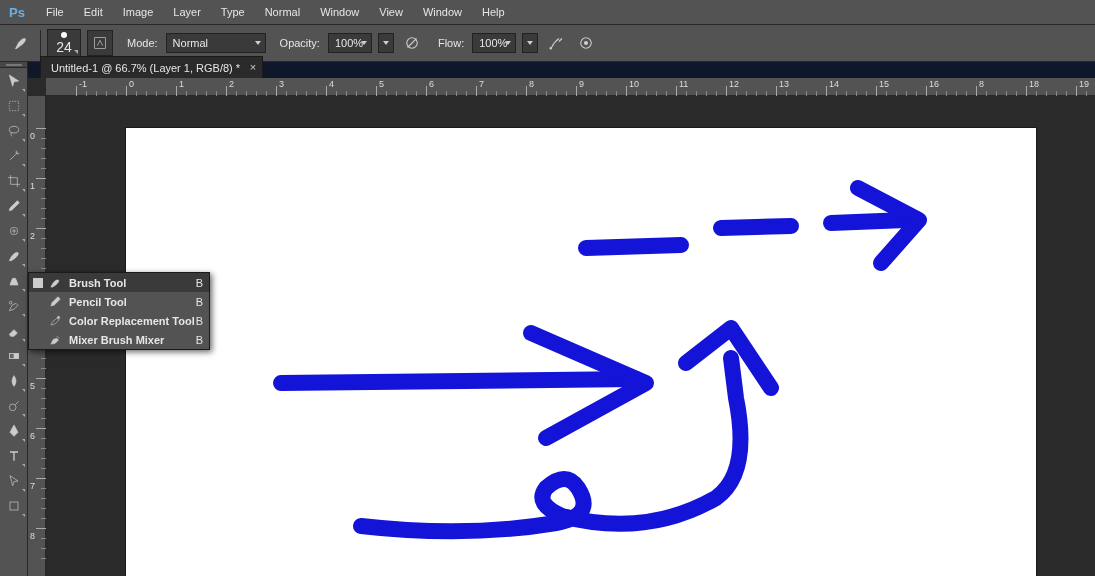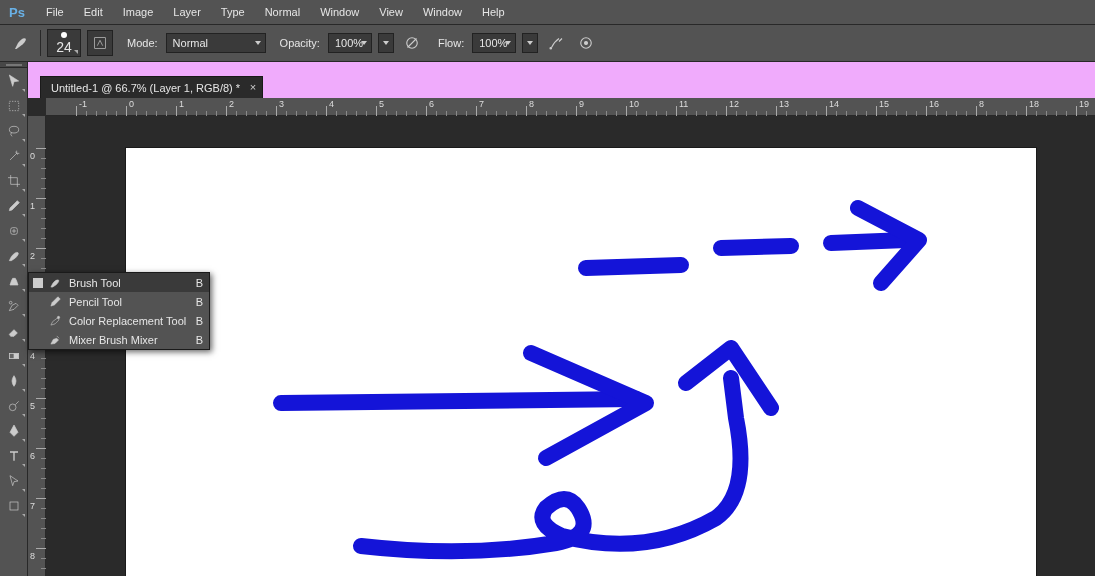--- a/index.html
+++ b/index.html
@@ -32,21 +32,21 @@
 .workspace { display: flex; height: calc(100% - 62px); }
 .toolbar { width: 28px; background: #535353; border-right: 1px solid #282828; display: flex; flex-direction: column; align-items: center; }
 .tb-handle { height: 6px; width: 100%; background: #474747; border-bottom: 1px solid #282828; display:flex; align-items:center; justify-content:center; }
 .tb-handle::before { content:""; width:16px; height:2px; background:#777; }
 .tb-tool { width: 24px; height: 24px; margin-top: 1px; display: flex; align-items: center; justify-content: center; position: relative; }
 .tb-tool svg { width: 16px; height: 16px; fill: #ccc; stroke: #ccc; }
 .tb-tool.wtri::after{ content:""; position:absolute; right:1px; bottom:1px; border-left:3px solid transparent; border-top:3px solid #aaa; }
 
 
 .docarea { flex: 1; background: #2a2a2a; position: relative; display:flex; flex-direction:column; }
-.tabbar { height: 36px; background: #f0abfc; display: flex; align-items: flex-end; padding-left: 12px; }
+.tabbar { height: 16px; background: #0f172a; display: flex; align-items: flex-end; padding-left: 12px; }
 .dtab { height: 22px; background: #2a2a2a; color: #e6e6e6; padding: 0 22px 0 10px; font-size: 11px; display: flex; align-items: center; position: relative; border-top:1px solid #1a1a1a; border-left:1px solid #1a1a1a; border-right:1px solid #1a1a1a;}
 .dtab .x { position: absolute; right: 6px; top: 4px; color: #ccc; font-size: 11px; }
 
 .ruler-h { height: 18px; background: #535353; border-bottom: 1px solid #282828; position: relative; margin-left:18px;}
 .ruler-h .tick { position: absolute; top: 0; height: 18px; }
 .ruler-h .tick::before { content:""; position:absolute; left:0; top:8px; width:1px; height:10px; background:#aaa; }
 .ruler-h .tick span { position:absolute; left:3px; top:1px; font-size:9px; color:#ddd; }
 .ruler-h .sub { position:absolute; top:13px; width:1px; height:5px; background:#888; }
 
 .canvas-row { flex:1; display:flex; }
@@ -61,21 +61,21 @@
 .canvas svg { width:100%; height:100%; }
 
 
 .flyout { position:absolute; left:28px; top:272px; width:182px; background:#535353; border:1px solid #1a1a1a; box-shadow:2px 2px 6px rgba(0,0,0,.6); z-index:50; }
 .flyout .row { height:19px; display:flex; align-items:center; padding:0 6px 0 4px; position:relative; }
 .flyout .row.sel-row { background:#3a3a3a; }
 .flyout .row .mark { width:10px; height:10px; margin-right:4px; }
 .flyout .row.sel-row .mark { background:#ccc; }
 .flyout .row .ic { width:16px; height:16px; margin-right:6px; display:flex; align-items:center; justify-content:center;}
 .flyout .row .ic svg { width:14px; height:14px; fill:#ccc; stroke:#ccc; }
-.flyout .row .nm { flex:1; color:#e6e6e6; }
+.flyout .row .nm { flex:1; color:#e6e6e6;font-weight:bold; }
 .flyout .row .sc { color:#e6e6e6; }
 </style>
 </head>
 <body>
 
 <div class="menubar">
   <div class="ps-logo">Ps</div>
   <div class="item">File</div>
   <div class="item">Edit</div>
   <div class="item">Image</div>

